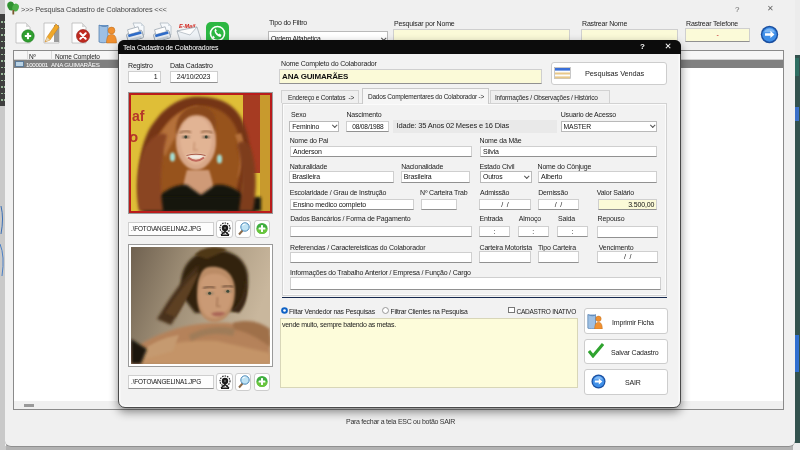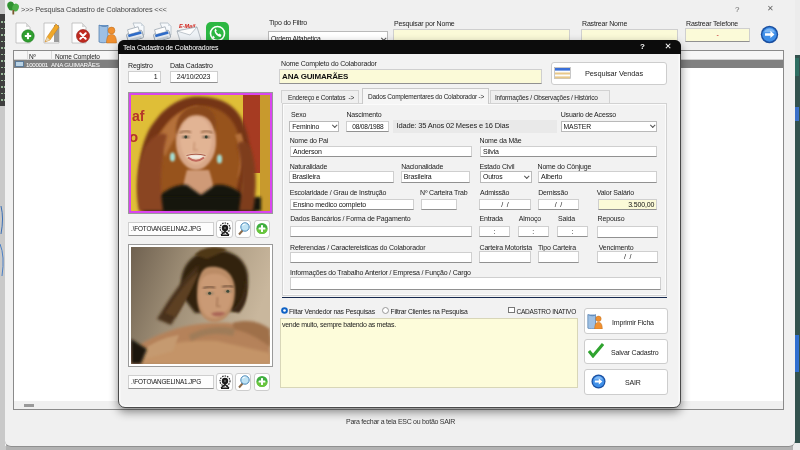--- a/index.html
+++ b/index.html
@@ -160,23 +160,23 @@
 <div class="lbl" style="left:281px;top:60px">Nome Completo do Colaborador</div>
 <div class="fld ylw" style="left:279px;top:68.5px;width:263px;height:15px;font-weight:bold;font-size:8px;line-height:13px">ANA GUIMARÃES</div>
 
 <div class="btnw" style="left:550.5px;top:61.5px;width:116px;height:23.5px"></div>
 <svg class="abs" style="left:554px;top:66.5px" width="17" height="12" viewBox="0 0 17 12">
  <rect x="0.5" y="0.5" width="16" height="11" fill="#fdfdfd" stroke="#b0b0b0" stroke-width="0.7"></rect>
  <rect x="1" y="1" width="15" height="2.6" fill="#3a6fd8"></rect>
  <rect x="1" y="5.5" width="15" height="2" fill="#e8c88a"></rect>
  <rect x="1" y="9.4" width="15" height="2" fill="#e8c88a"></rect>
 </svg>
-<div class="lbl" style="left:585px;top:70px;font-size:7.4px;letter-spacing:-0.1px">Pesquisar Vendas</div>
-
-<div class="abs" style="left:128px;top:92px;width:145px;height:122px;background:#d946ef;border:1px solid #9a9a9a;padding:2px">
+<div class="lbl" style="left:585px;top:70px;font-size:7.4px;letter-spacing:-0.1px">Pesquisas Vendas</div>
+
+<div class="abs" style="left:128px;top:92px;width:145px;height:122px;background:#b91c1c;border:1px solid #9a9a9a;padding:2px">
 <svg width="139" height="116" viewBox="0 0 139 116" preserveAspectRatio="none">
  <defs>
   <filter id="b1" x="-30%" y="-30%" width="160%" height="160%">
           <feGaussianBlur stdDeviation="1.8"></feGaussianBlur>
         </filter>
   <filter id="b2" x="-30%" y="-30%" width="160%" height="160%">
           <feGaussianBlur stdDeviation="0.9"></feGaussianBlur>
         </filter>
  </defs>
  <rect width="139" height="116" fill="#dfbe37"></rect>

